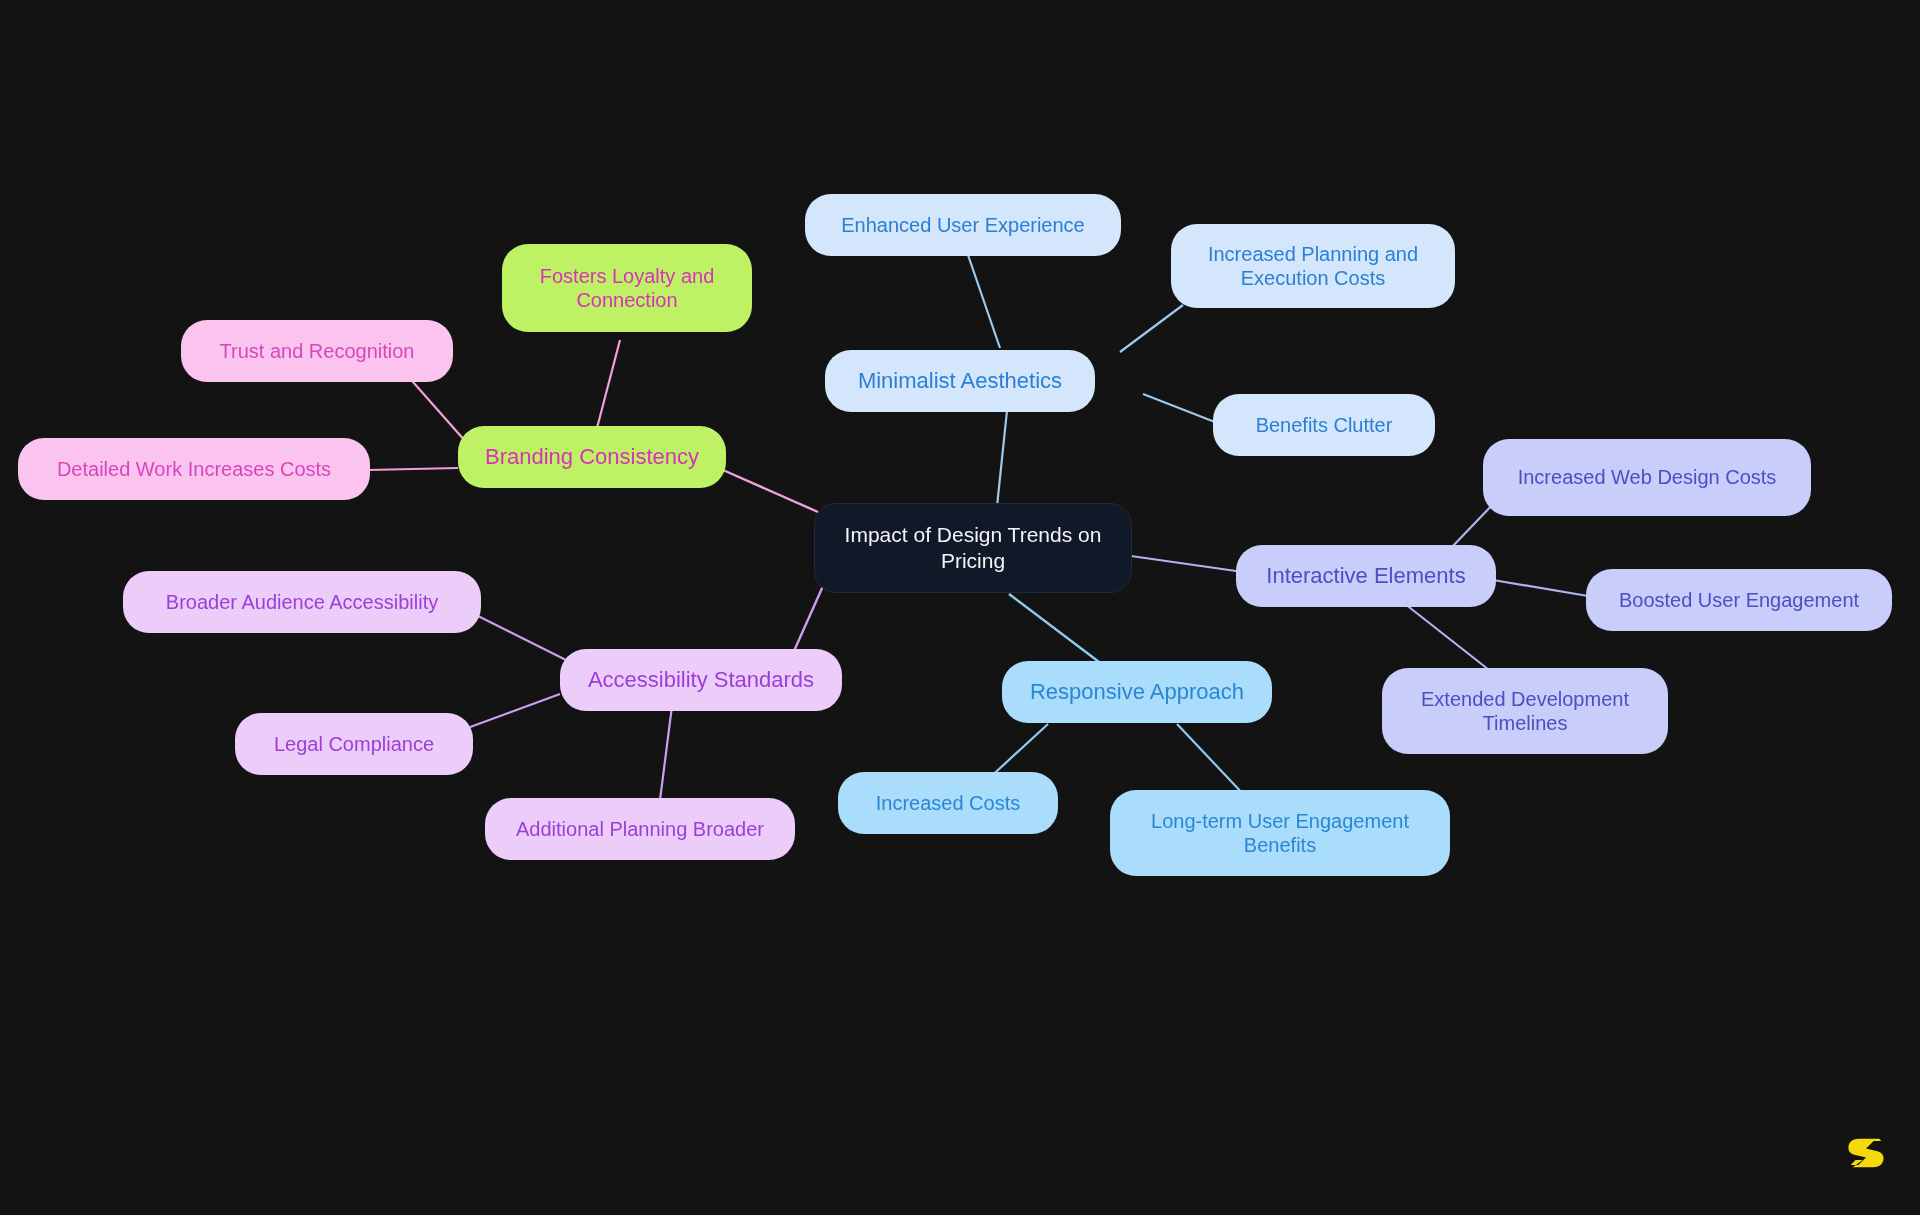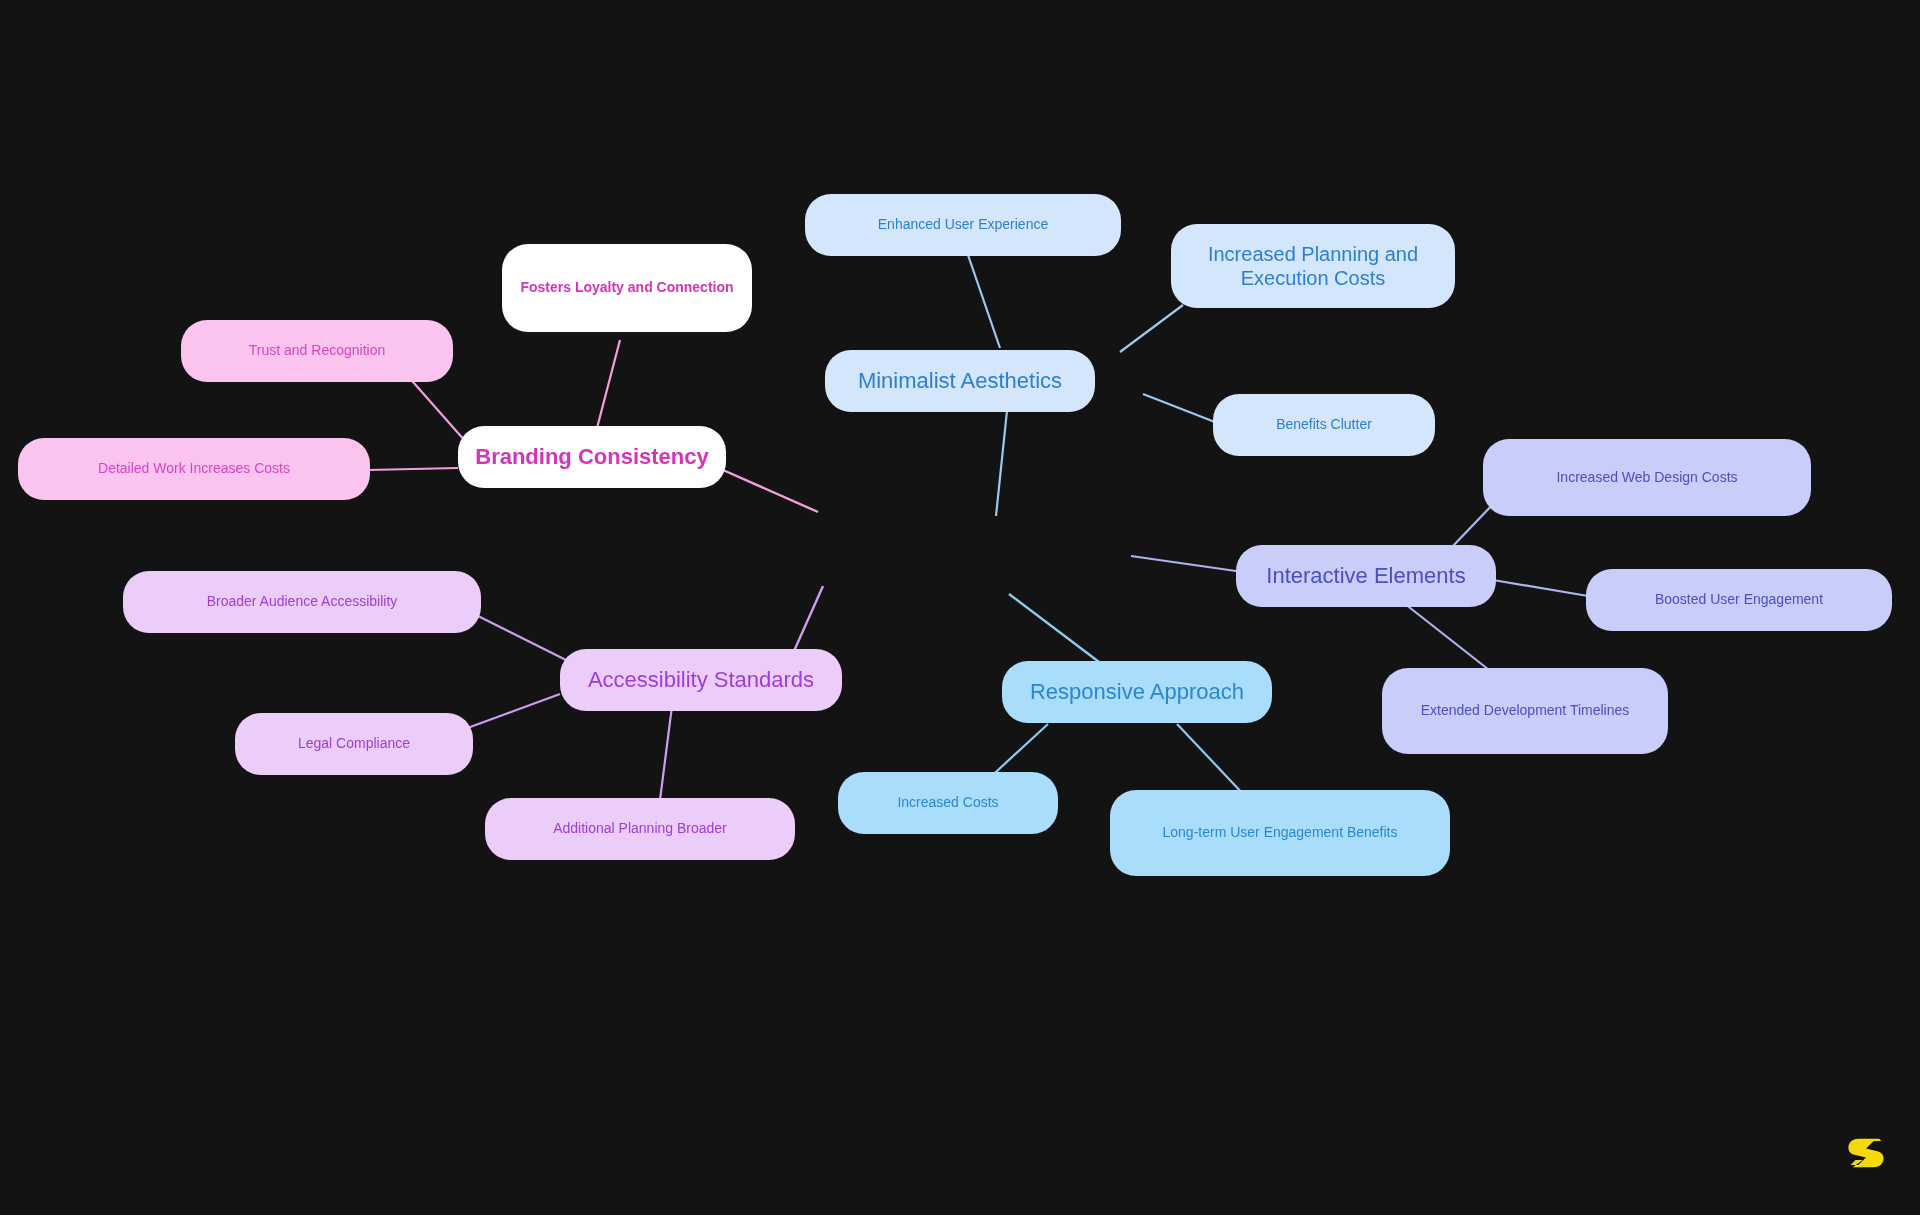--- a/index.html
+++ b/index.html
@@ -22,28 +22,28 @@
     padding:6px 14px;
     white-space:pre-line;
   }
   .node.root{
     border-radius:22px;
     background:#111827;
     color:#f3f4f6;
     font-size:21px;
     border:1px solid #1f2a3a;
   }
-  .node.pink-strong{background:#ffffff;color:#d633b8;font-weight:bold;}
+  .node.pink-strong{background:#bef264;color:#d633b8;}
   .node.pink-soft{background:#fbc4ef;color:#d945c0;}
   .node.blue-pale{background:#d4e6fb;color:#2b7fd4;}
   .node.blue-sky{background:#aadcfb;color:#2b87d4;}
   .node.purple-pale{background:#eccdf9;color:#9b3fd8;}
   .node.periwinkle{background:#c9cdfa;color:#4a4fc4;}
   .fs20{font-size:20px;}
-  .fs21{font-size:14px;}
+  .fs21{font-size:20px;}
   .fs22{font-size:22px;}
   #logo{
     position:absolute;
     right:32px;bottom:40px;
     width:44px;height:44px;
   }
 </style>
 </head>
 <body>
 
@@ -83,20 +83,21 @@
 
     <path d="M 823,586 L 790,660" stroke="#cf9df0" stroke-width="2.4" fill="none"></path>
 
     <path d="M 566,660 L 470,612" stroke="#cf9df0" stroke-width="2.2" fill="none"></path>
 
     <path d="M 560,694 L 462,730" stroke="#cf9df0" stroke-width="2.2" fill="none"></path>
 
     <path d="M 672,706 L 660,800" stroke="#cf9df0" stroke-width="2.2" fill="none"></path>
   </svg>
 
+  <div class="node root" style="left:814px;top:503px;width:318px;height:90px;">Impact of Design Trends on Pricing</div>
 
   <div class="node blue-pale fs22" style="left:825px;top:350px;width:270px;height:62px;">Minimalist Aesthetics</div>
 
   <div class="node blue-pale fs21" style="left:805px;top:194px;width:316px;height:62px;">Enhanced User Experience</div>
 
   <div class="node blue-pale fs20" style="left:1171px;top:224px;width:284px;height:84px;">Increased Planning and Execution Costs</div>
 
   <div class="node blue-pale fs21" style="left:1213px;top:394px;width:222px;height:62px;">Benefits Clutter</div>
 
   <div class="node pink-strong fs22" style="left:458px;top:426px;width:268px;height:62px;">Branding Consistency</div>

